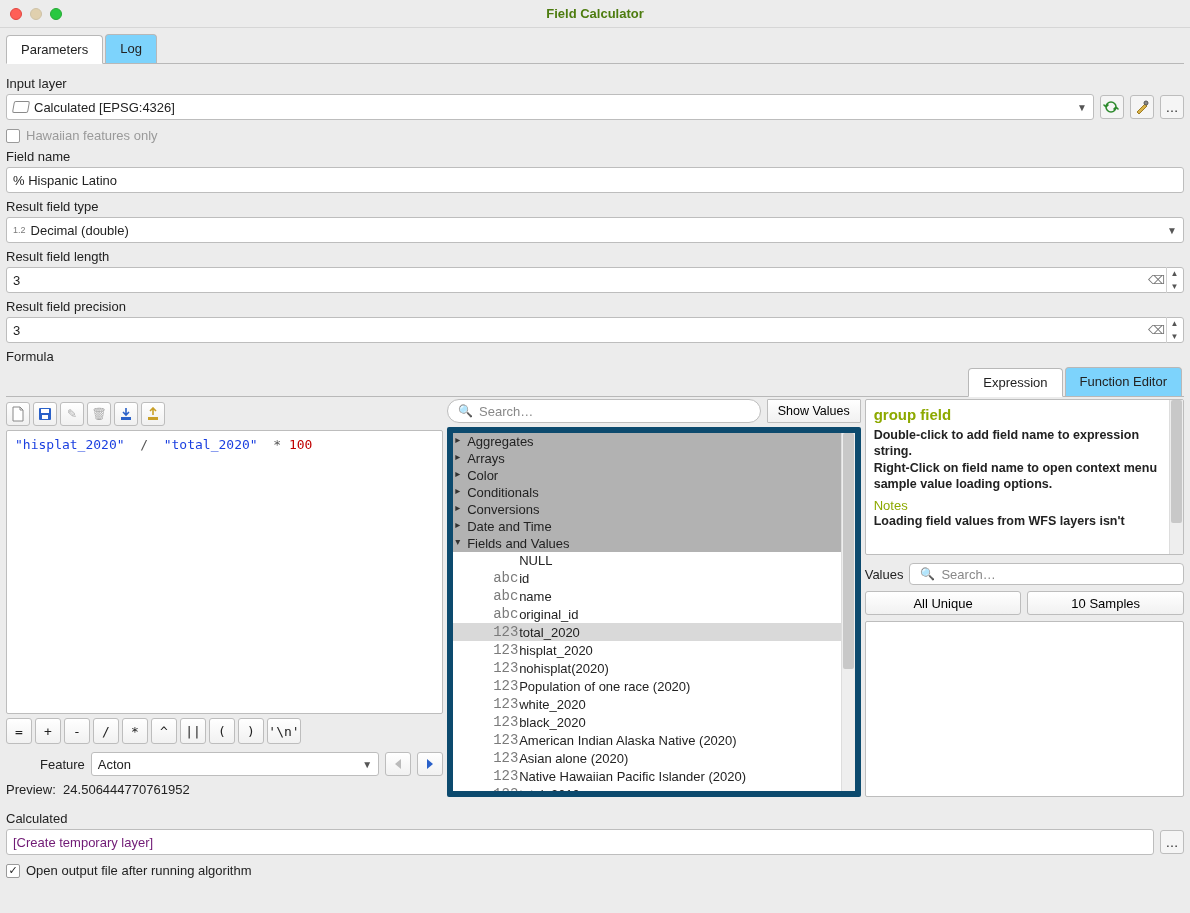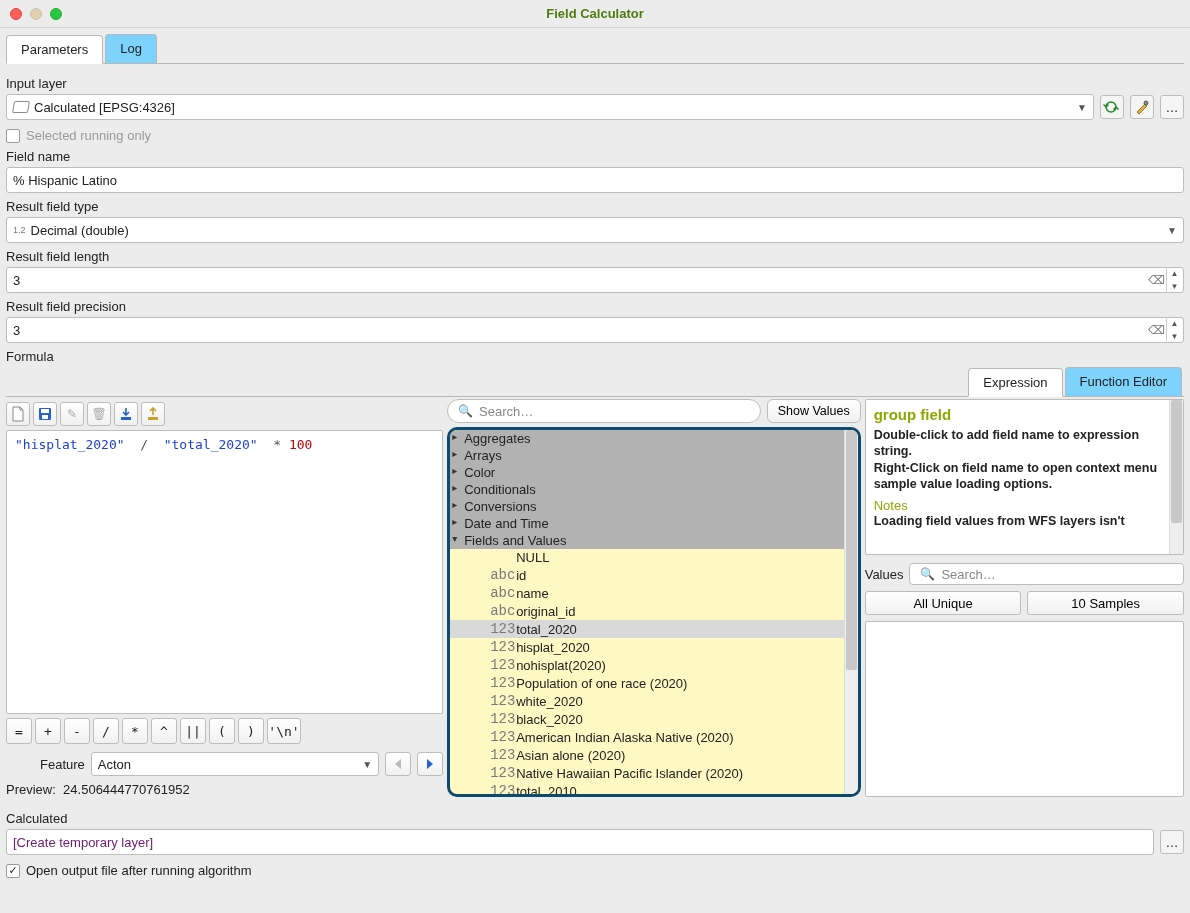--- a/index.html
+++ b/index.html
@@ -235,30 +235,30 @@
     display:flex;
     align-items:center;
     padding: 0 10px;
     color:#888;
   }
   .search-box .mag { margin-right:6px; font-size:12px; color:#777;}
   .sv-btn {
     height: 24px;
     padding: 0 10px;
     border: 1px solid #bdbdbd;
-    border-radius: 6px;
+    border-radius: 1px;
     background: linear-gradient(#fff,#f1f1f1);
     cursor:pointer;
     font-size: 12.5px;
   }
   .tree-wrap {
     flex:1;
-    border: 3px solid #0c4a6e;
-    background: #fef9c3;
-    border-radius: 10px;
+    border: 6px solid #0c4a6e;
+    background: #ffffff;
+    border-radius: 2px;
     overflow: hidden;
     position: relative;
   }
   .tree-scroll {
     position:absolute;
     right:0; top:0; bottom:0;
     width:14px;
     background:#eee;
     border-left:1px solid #ddd;
   }
@@ -399,21 +399,21 @@
       <svg width="16" height="16" viewBox="0 0 16 16">
           <path d="M3 13 L11 5 L13 7 L5 15 Z" fill="#d8b24a" stroke="#a07c20"></path>
           <circle cx="12" cy="4" r="2" fill="#888" stroke="#555"></circle>
         </svg>
     </div>
     <div class="icon-btn plain">…</div>
   </div>
 
   <div class="row" style="margin-top:8px;">
     <span class="checkbox"></span>
-    <span class="disabled-text">Selected running only</span>
+    <span class="disabled-text">Hawaiian features only</span>
   </div>
 
   <div class="field-label">Field name</div>
   <div class="textin">
     <span>% Hispanic Latino</span>
   </div>
 
   <div class="field-label">Result field type</div>
   <div class="combo">
     <span class="mini-icon">1.2</span>

